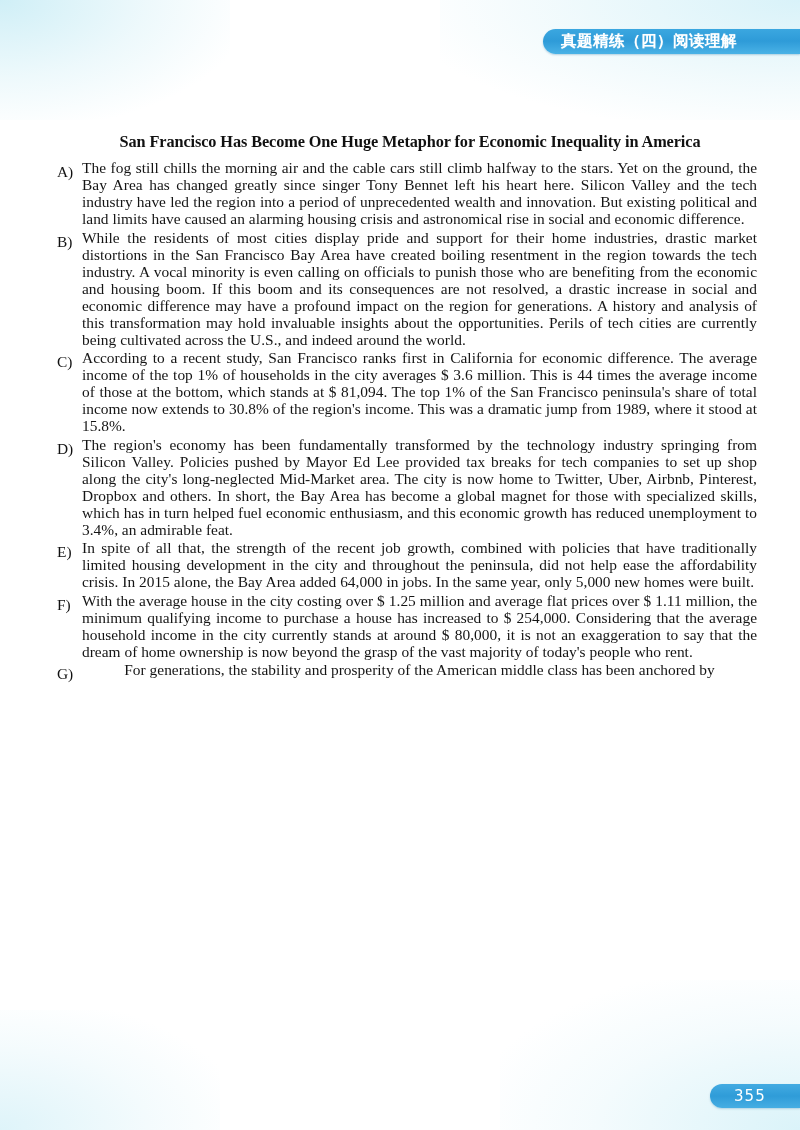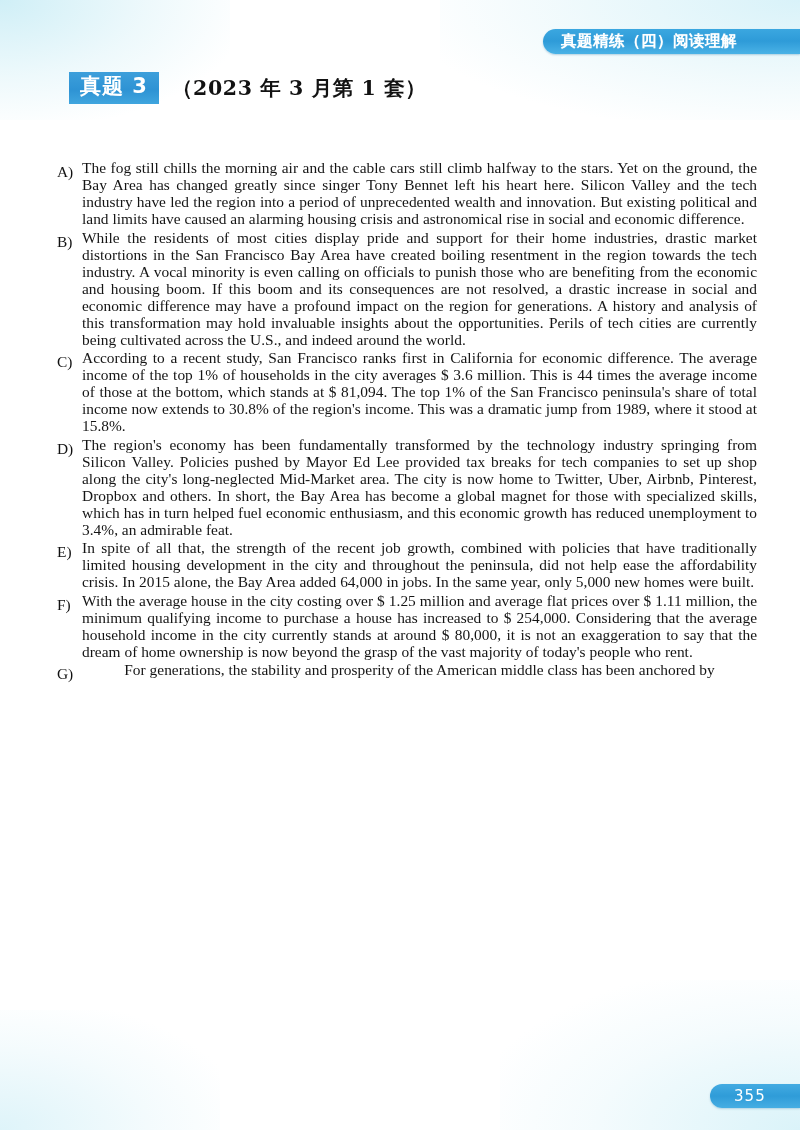--- a/index.html
+++ b/index.html
@@ -187,25 +187,22 @@
 <div class="scan-tint-tr"></div>
 <div class="scan-tint-bl"></div>
 <div class="scan-tint-br"></div>
 
 <div class="page">
 
   <div class="running-header">
     <span class="running-header-text">真题精练（四）阅读理解</span>
   </div>
 
-  <div class="title-row">
-    <span class="exam-tag">真题 3</span>
-    <span class="exam-subtitle">（2023 年 3 月第 1 套）</span>
-  </div>
-
+
+  <div class="article-title">San Francisco Has Become One Huge Metaphor for Economic Inequality in America</div>
 
   <div class="body-col" id="body-col">
       <div class="para">
         <div class="para-label">A)</div>
         <div class="para-text">The fog still chills the morning air and the cable cars still climb halfway to the stars. Yet on the ground, the Bay Area has changed greatly since singer Tony Bennet left his heart here. Silicon Valley and the tech industry have led the region into a period of unprecedented wealth and innovation. But existing political and land limits have caused an alarming housing crisis and astronomical rise in social and economic difference.</div>
       </div>
       <div class="para">
         <div class="para-label">B)</div>
         <div class="para-text">While the residents of most cities display pride and support for their home industries, drastic market distortions in the San Francisco Bay Area have created boiling resentment in the region towards the tech industry. A vocal minority is even calling on officials to punish those who are benefiting from the economic and housing boom. If this boom and its consequences are not resolved, a drastic increase in social and economic difference may have a profound impact on the region for generations. A history and analysis of this transformation may hold invaluable insights about the opportunities. Perils of tech cities are currently being cultivated across the U.S., and indeed around the world.</div>
       </div>

